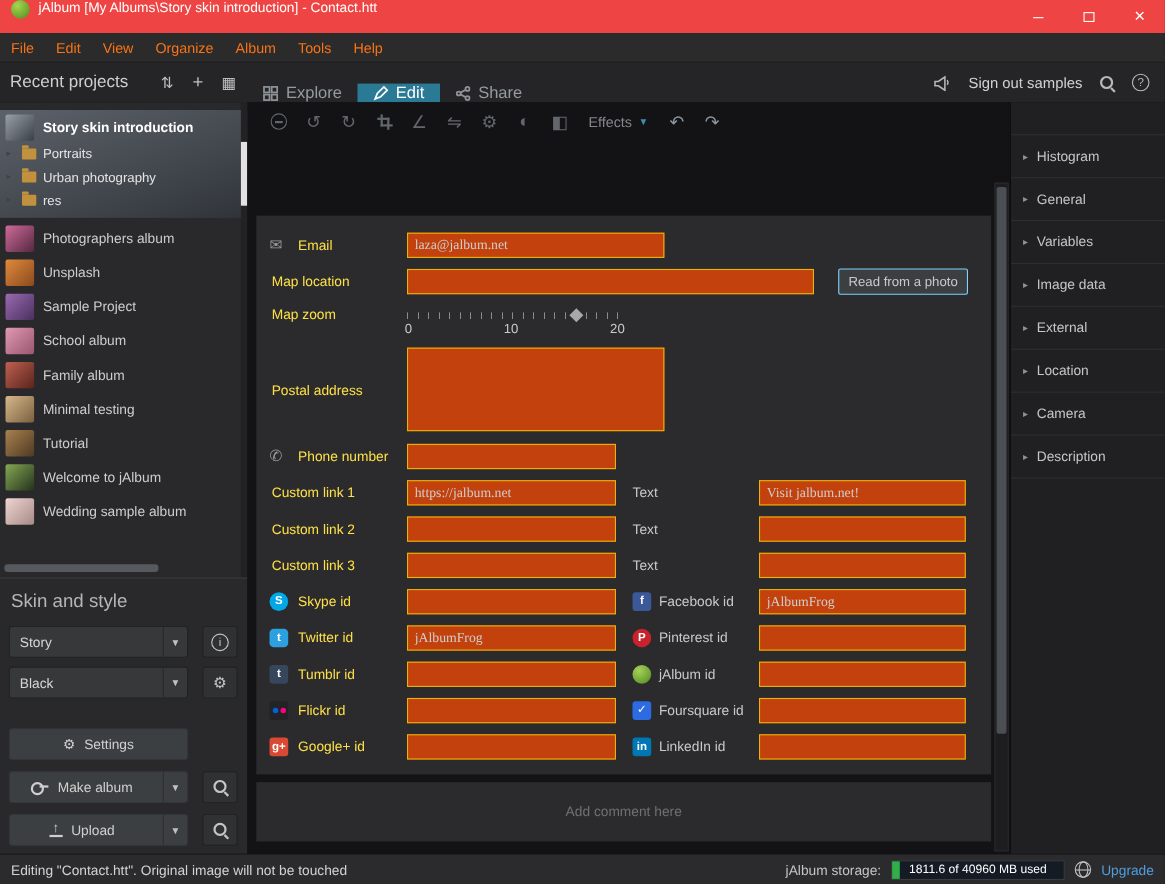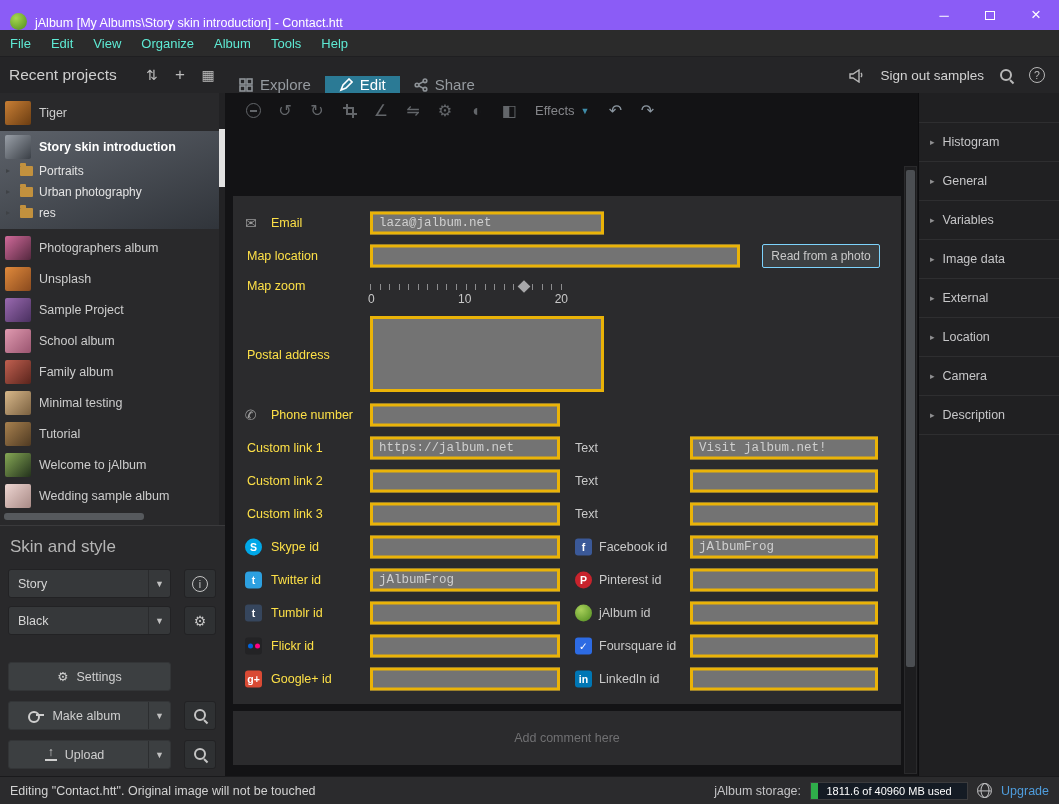--- a/index.html
+++ b/index.html
@@ -1,30 +1,30 @@
 <!DOCTYPE html>
 <html><head>
 <meta charset="utf-8">
 <style>
   *{box-sizing:border-box;margin:0;padding:0}
   html,body{width:1059px;height:804px;overflow:hidden;background:#141416;
     font-family:"Liberation Sans","DejaVu Sans",sans-serif;}
   .app{position:absolute;inset:0;display:flex;flex-direction:column}
 
   
-  .titlebar{height:30px;background:#8b5cf6;color:#fff;display:flex;align-items:flex-end;font-size:12.5px;flex:none}
+  .titlebar{height:30px;background:#ef4444;color:#fff;display:flex;align-items:flex-start;font-size:12.5px;flex:none}
   .app-icon{width:17px;height:17px;margin:0 8px 0 10px;border-radius:50%;
     background:radial-gradient(circle at 35% 30%,#a6d74f,#4e8a1e);flex:none}
   .win-controls{margin-left:auto;display:flex;height:100%}
   .win-btn{width:46px;display:flex;align-items:center;justify-content:center;color:#fff;font-size:13px}
   .win-btn .sq{width:10px;height:9px;border:1px solid #fff}
   .win-btn.close{font-size:17px}
 
   
-  .menubar{height:27px;background:#2b2b2b;display:flex;align-items:flex-end;color:#5eead4;font-size:13px;
+  .menubar{height:27px;background:#2b2b2b;display:flex;align-items:flex-end;color:#f97316;font-size:13px;
     border-bottom:1px solid #1f1f21;flex:none}
   .menu-item{padding:0 10px;height:100%;display:flex;align-items:center}
 
   
   .headerbar{height:36px;background:#252527;display:flex;align-items:stretch;color:#c9c9c9;flex:none}
   .rp-head{width:225px;flex:none;display:flex;align-items:center;padding:0 8px 0 9px;gap:10px}
   .rp-title{font-size:15.5px;color:#cfcfcf;margin-right:auto;white-space:nowrap}
   .hicon{color:#bdbdbd;font-size:14px;display:flex;align-items:center;justify-content:center;width:18px;height:18px}
   .tabs{display:flex;align-items:flex-end}
   .tab{display:flex;align-items:center;gap:7px;padding:0 14px;font-size:15px;color:#969ba0}
@@ -95,23 +95,23 @@
   .effects .caret{color:#3f8ca8;font-size:9px}
   .canvas{position:absolute;left:0;top:35px;right:0;bottom:0;background:#131315}
 
   .form-panel{position:absolute;left:8px;top:68px;width:668px;height:508px;background:#2b2b2d;padding-top:10px}
   .frow{position:relative;height:33px}
   .frow.tall{height:86px}
   .frow.zoom{height:40px}
   .flabel{position:absolute;left:38px;top:50%;transform:translateY(-50%);color:#fde047;font-size:12.5px;white-space:nowrap}
   .flabel.wide{left:14px}
   .ficon{position:absolute;left:12px;top:50%;transform:translateY(-50%);color:#9a9a9a;font-size:14px}
-  .finput{position:absolute;left:137px;top:50%;transform:translateY(-50%);height:23px;background:#737373;
-    border:3px solid #eab308;color:#cfcfcf;font-size:12.5px;padding:0 6px;width:190px;outline:none;
-    font-family:Liberation Mono, monospace}
+  .finput{position:absolute;left:137px;top:50%;transform:translateY(-50%);height:23px;background:#c2410c;
+    border:1px solid #eab308;color:#cfcfcf;font-size:12.5px;padding:0 6px;width:190px;outline:none;
+    font-family:Liberation Serif, serif}
   .finput.w234{width:234px}
   .finput.w370{width:370px}
   textarea.finput{height:76px;top:4px;transform:none;resize:none;padding-top:4px}
   .read-btn{position:absolute;left:529px;top:50%;transform:translateY(-50%);width:118px;height:24px;background:#3c3f41;
     border:1px solid #7dd3fc;border-radius:2px;color:#c9c9c9;font-size:12px}
   .tlabel{position:absolute;left:342px;top:50%;transform:translateY(-50%);color:#c9c9c9;font-size:12.5px}
   .rlabel{position:absolute;left:366px;top:50%;transform:translateY(-50%);color:#c9c9c9;font-size:12.5px;white-space:nowrap}
   .rinput{left:457px;width:188px}
   .brand{position:absolute;left:12px;top:50%;transform:translateY(-50%);width:17px;height:17px;border-radius:3px;
     display:flex;align-items:center;justify-content:center;color:#fff;font-size:10.5px;font-weight:bold}
@@ -233,24 +233,20 @@
       <span class="mag"></span>
       <span class="qcirc">?</span>
     </div>
   </div>
 
   <div class="body">
 
     <div class="left-panel">
       <div class="projects">
 
-        <div class="proj-row">
-          <span class="thumb" style="background: linear-gradient(135deg, rgb(201, 127, 53), rgb(107, 61, 18));"></span>
-          <span>Tiger</span>
-        </div>
 
         <div class="sel-group">
           <div class="sel-head">
             <span class="thumb" style="background: linear-gradient(135deg, rgb(154, 160, 168), rgb(58, 63, 70));"></span>
             <span>Story skin introduction</span>
           </div>
           <div class="tree-row">
             <span class="tw">▸</span>
             <span class="folder"></span>
             <span>Portraits</span>

